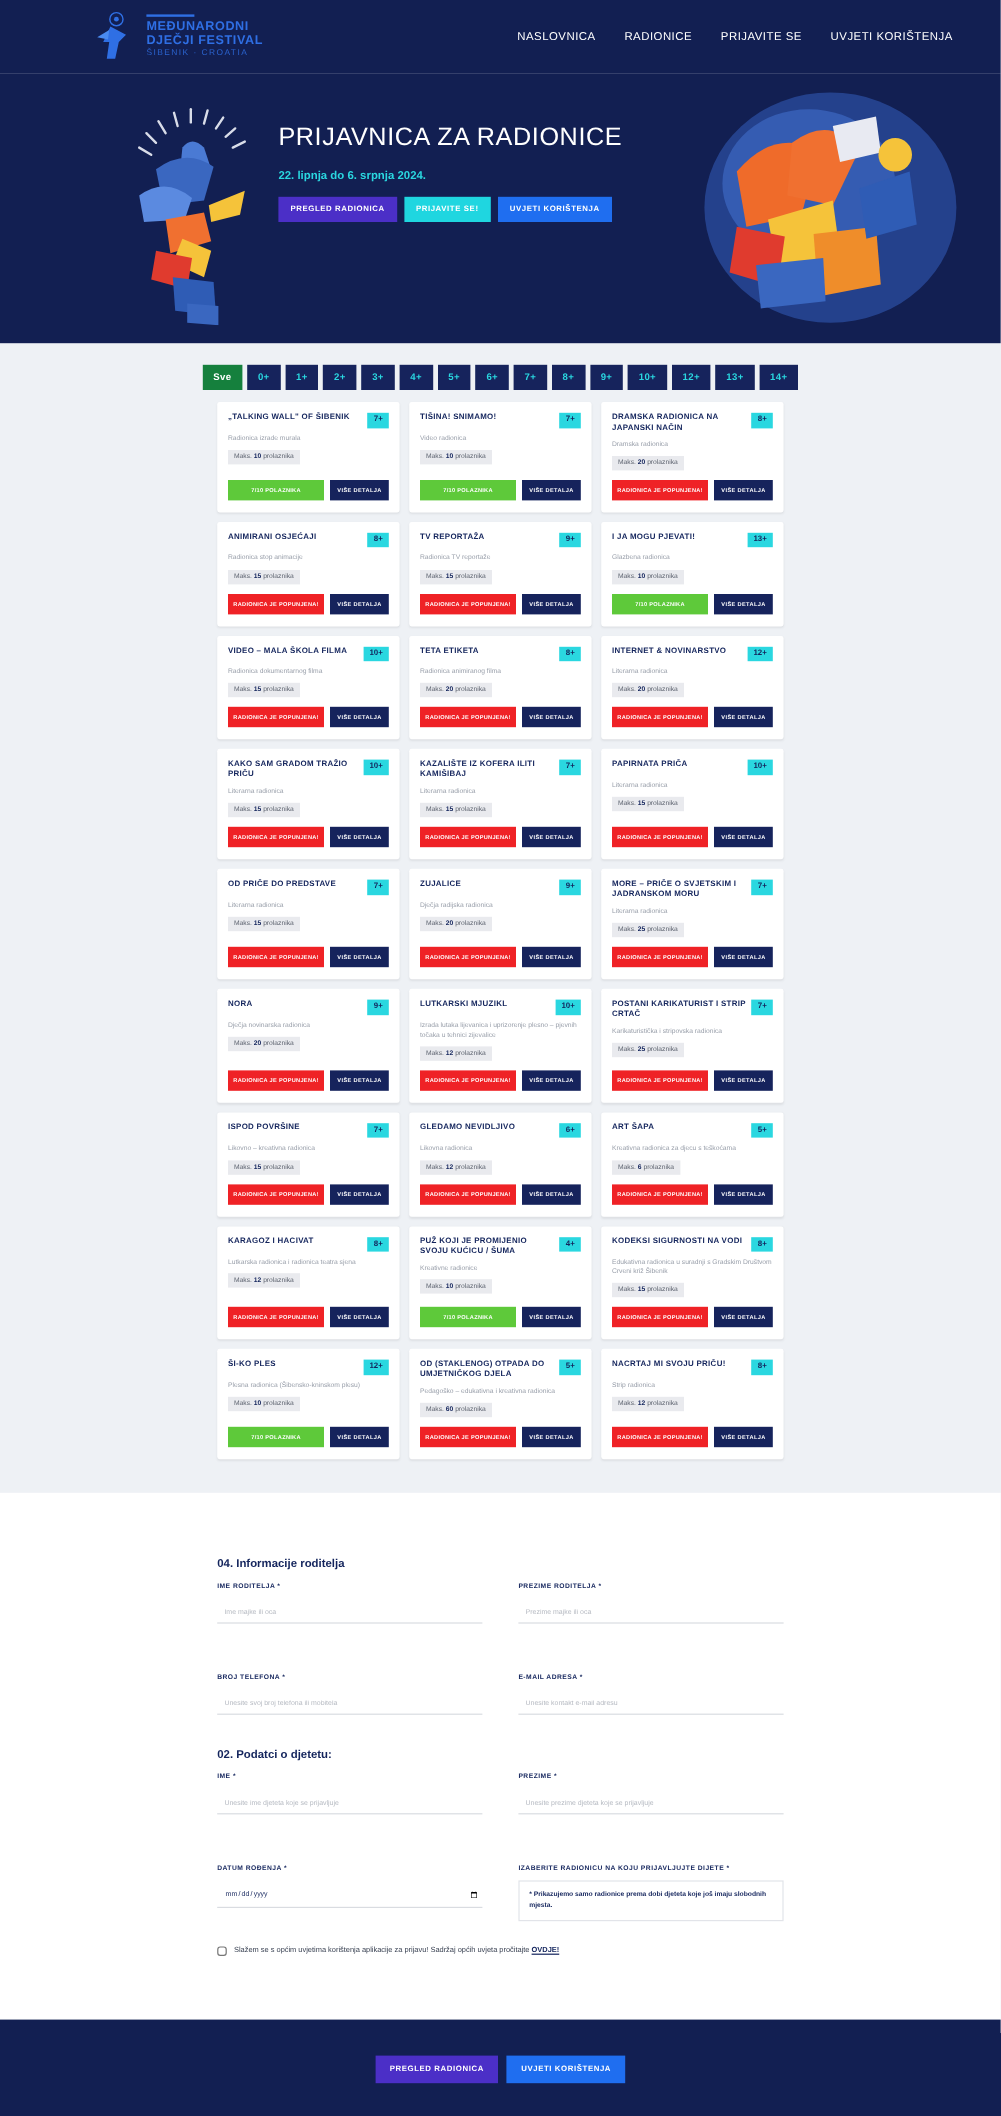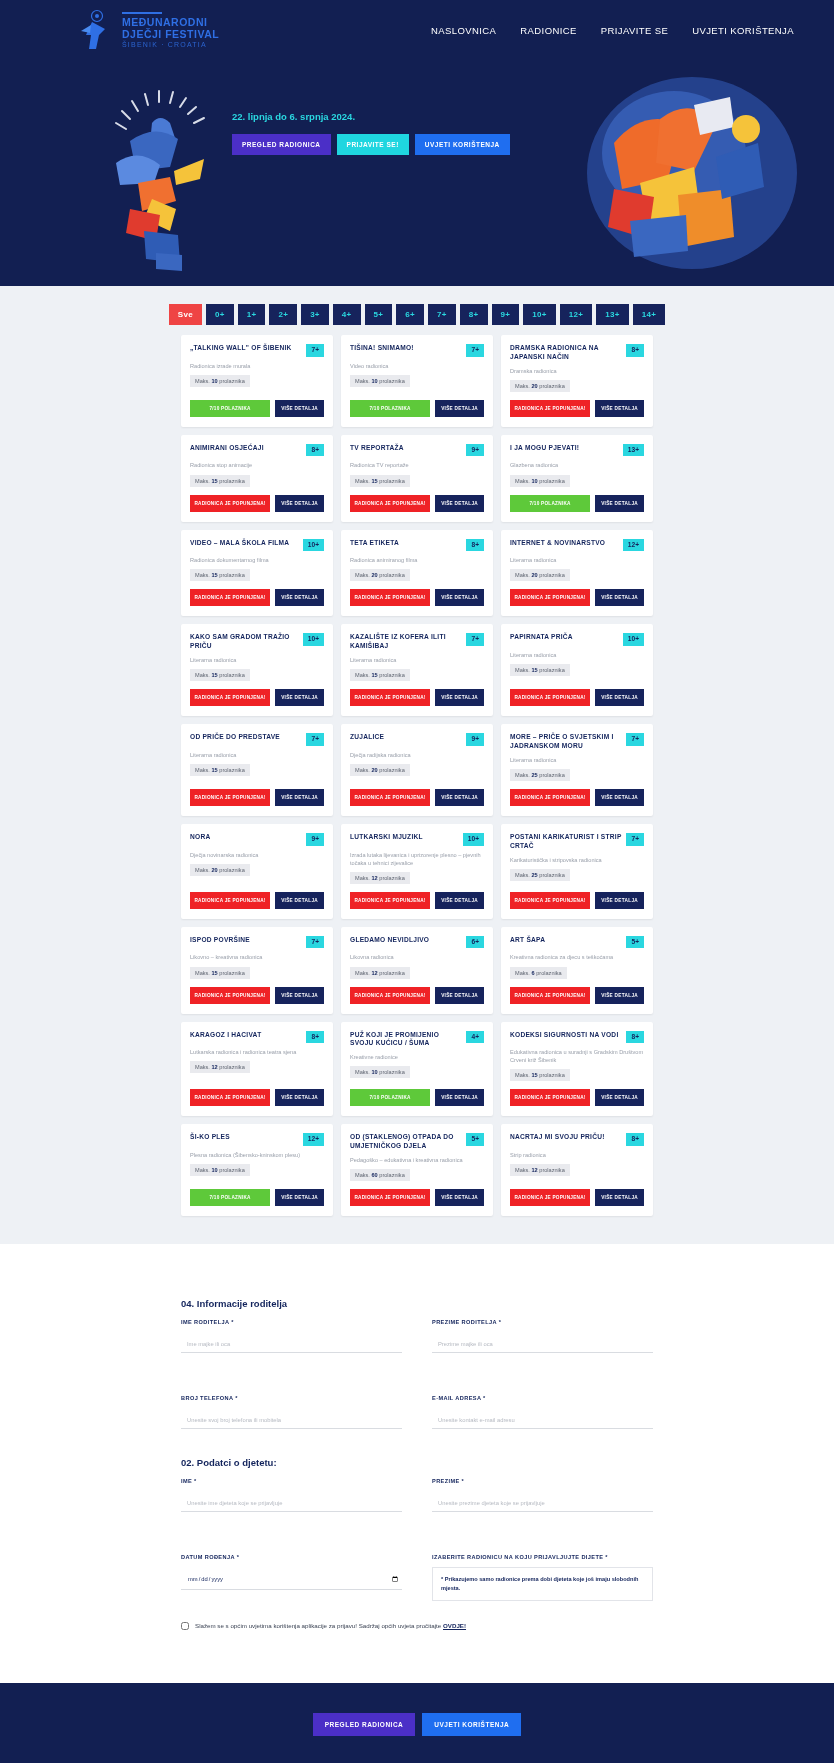--- a/index.html
+++ b/index.html
@@ -71,21 +71,21 @@
     background: #eef1f5;
     padding: 18px 0 10px 0;
     display: flex; justify-content: center;
   }
   .filters { display: flex; gap: 4px; flex-wrap: nowrap; }
   .pill {
     background: #16235c; color: #2ad7e0; font-size: 8px; font-weight: bold;
     padding: 6px 9px; min-width: 26px; text-align: center; cursor: pointer;
     letter-spacing: .3px;
   }
-  .pill.active { background: #ef4444; color: #fff; }
+  .pill.active { background: #15803d; color: #fff; }
 
   
   .grid-wrap { background: #eef1f5; padding: 0 0 28px 0; display: flex; justify-content: center; }
   .grid {
     width: 472px;
     display: grid;
     grid-template-columns: repeat(3, 1fr);
     gap: 8px;
   }
   .card {
@@ -223,20 +223,21 @@
       <path d="M66 112 l54 -16 6 44 -52 14 z" fill="#f5c33a"></path>
       <path d="M40 118 l40 8 -6 42 -40 -12 z" fill="#e03b2e"></path>
       <path d="M104 124 l52 -6 4 48 -52 10 z" fill="#ef8d2a"></path>
       <path d="M142 86 l42 -14 6 44 -42 12 z" fill="#2f5cb5"></path>
       <path d="M120 34 l36 -8 4 30 -34 8 z" fill="#e8eaf2"></path>
       <circle cx="172" cy="58" r="14" fill="#f5c33a"></circle>
       <path d="M56 150 l56 -6 2 36 -54 6 z" fill="#3a67c0"></path>
     </svg>
   </div>
   <div class="hero-inner">
+    <div class="hero-sub">PRIJAVNICA ZA RADIONICE</div>
     <div class="hero-date">22. lipnja do 6. srpnja 2024.</div>
     <div class="hero-btns">
       <a href="#" class="btn-purple">PREGLED RADIONICA</a>
       <a href="#" class="btn-cyan">PRIJAVITE SE!</a>
       <a href="#" class="btn-blue">UVJETI KORIŠTENJA</a>
     </div>
   </div>
 </div>
 
 <div class="filters-wrap">

